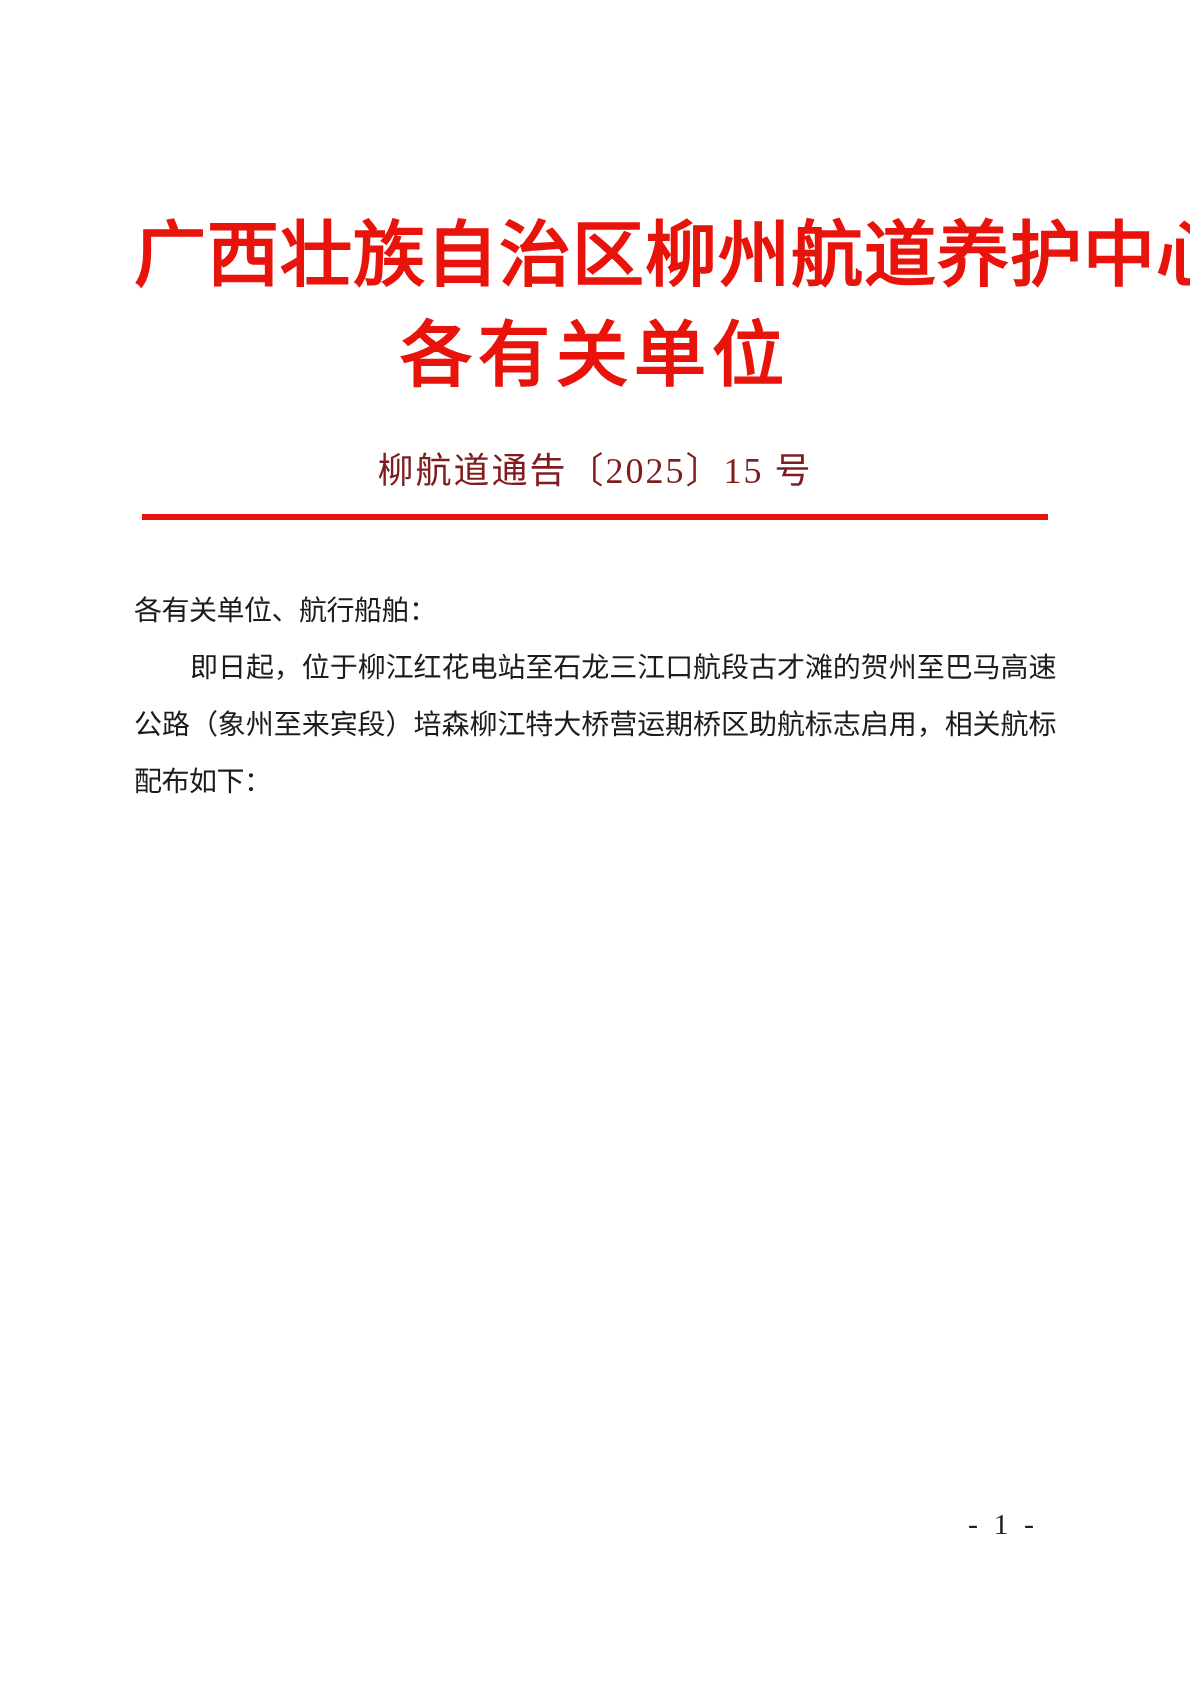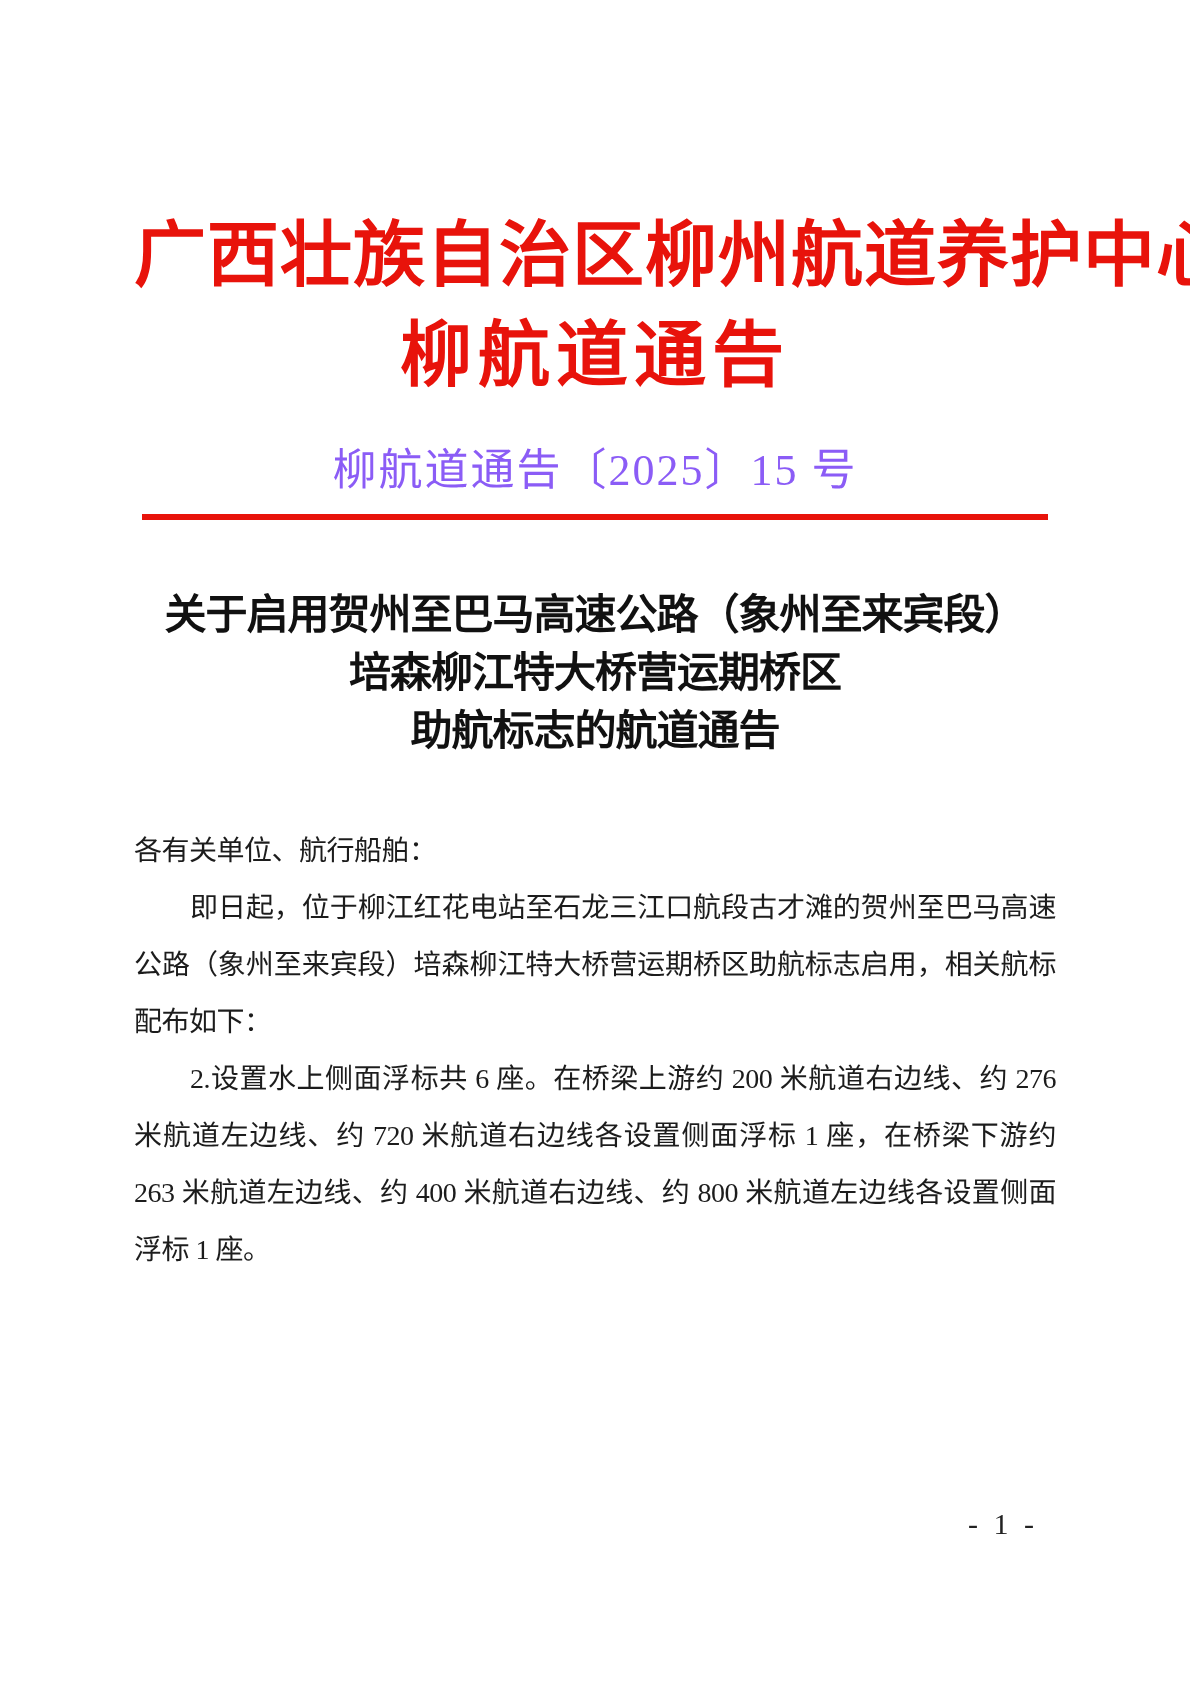--- a/index.html
+++ b/index.html
@@ -38,23 +38,23 @@
   .org-title .line2 {
     font-size: 72px;
     line-height: 84px;
     margin-top: 16px;
     letter-spacing: 6px;
   }
   
   .doc-number {
     margin-top: 52px;
     text-align: center;
-    font-size: 44px;
+    font-size: 36px;
     line-height: 42px;
-    color: #8b5cf6;
+    color: #7f1d1d;
     letter-spacing: 2px;
   }
   
   .red-rule {
     margin: 22px auto 0 auto;
     width: 906px;
     height: 6px;
     background: #e8130b;
   }
   
@@ -99,35 +99,29 @@
   }
 </style>
 </head>
 <body>
 
 <div class="page">
   <div class="content">
 
     <div class="org-title">
       <div class="line1">广西壮族自治区柳州航道养护中心</div>
-      <div class="line2">柳航道通告</div>
+      <div class="line2">各有关单位</div>
     </div>
 
     <div class="doc-number">柳航道通告〔2025〕15 号</div>
 
     <div class="red-rule"></div>
 
-    <div class="notice-title">
-      <div class="t-line">关于启用贺州至巴马高速公路（象州至来宾段）</div>
-      <div class="t-line">培森柳江特大桥营运期桥区</div>
-      <div class="t-line">助航标志的航道通告</div>
-    </div>
 
     <div class="doc-body">
       <p>各有关单位、航行船舶：</p>
       <p class="indented">即日起，位于柳江红花电站至石龙三江口航段古才滩的贺州至巴马高速公路（象州至来宾段）培森柳江特大桥营运期桥区助航标志启用，相关航标配布如下：</p>
-      <p class="indented">2.设置水上侧面浮标共 6 座。在桥梁上游约 200 米航道右边线、约 276 米航道左边线、约 720 米航道右边线各设置侧面浮标 1 座，在桥梁下游约 263 米航道左边线、约 400 米航道右边线、约 800 米航道左边线各设置侧面浮标 1 座。</p>
     </div>
 
   </div>
 
   <div class="page-number">- 1 -</div>
 </div>
 
 </body></html>

